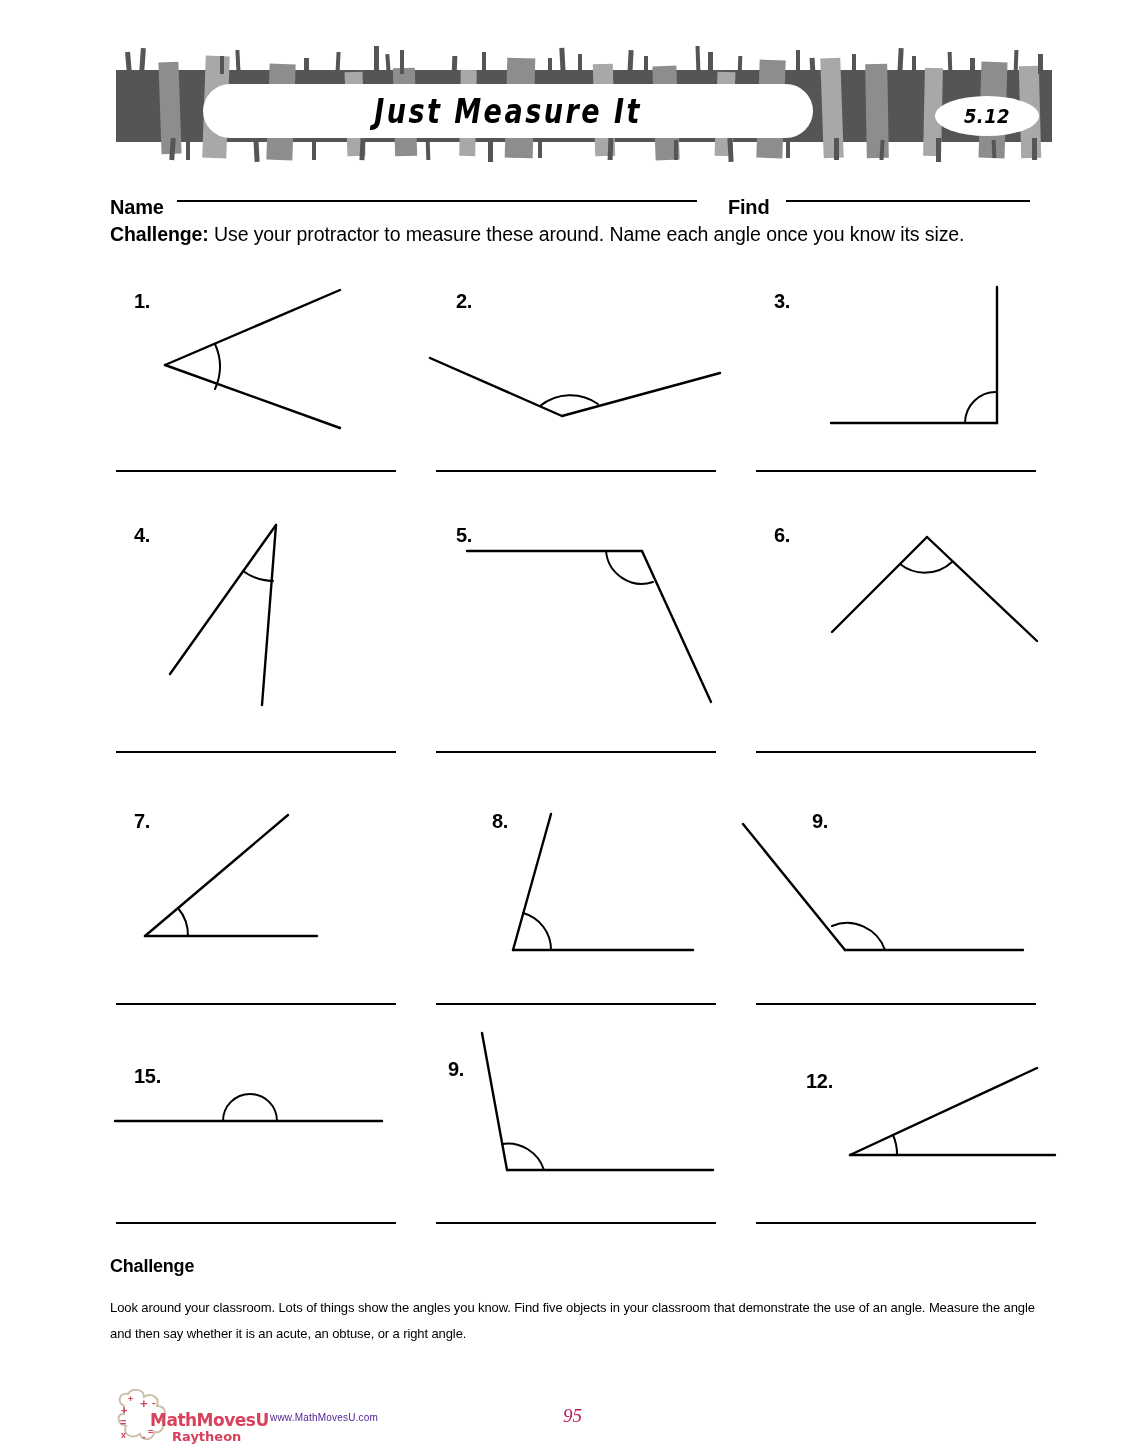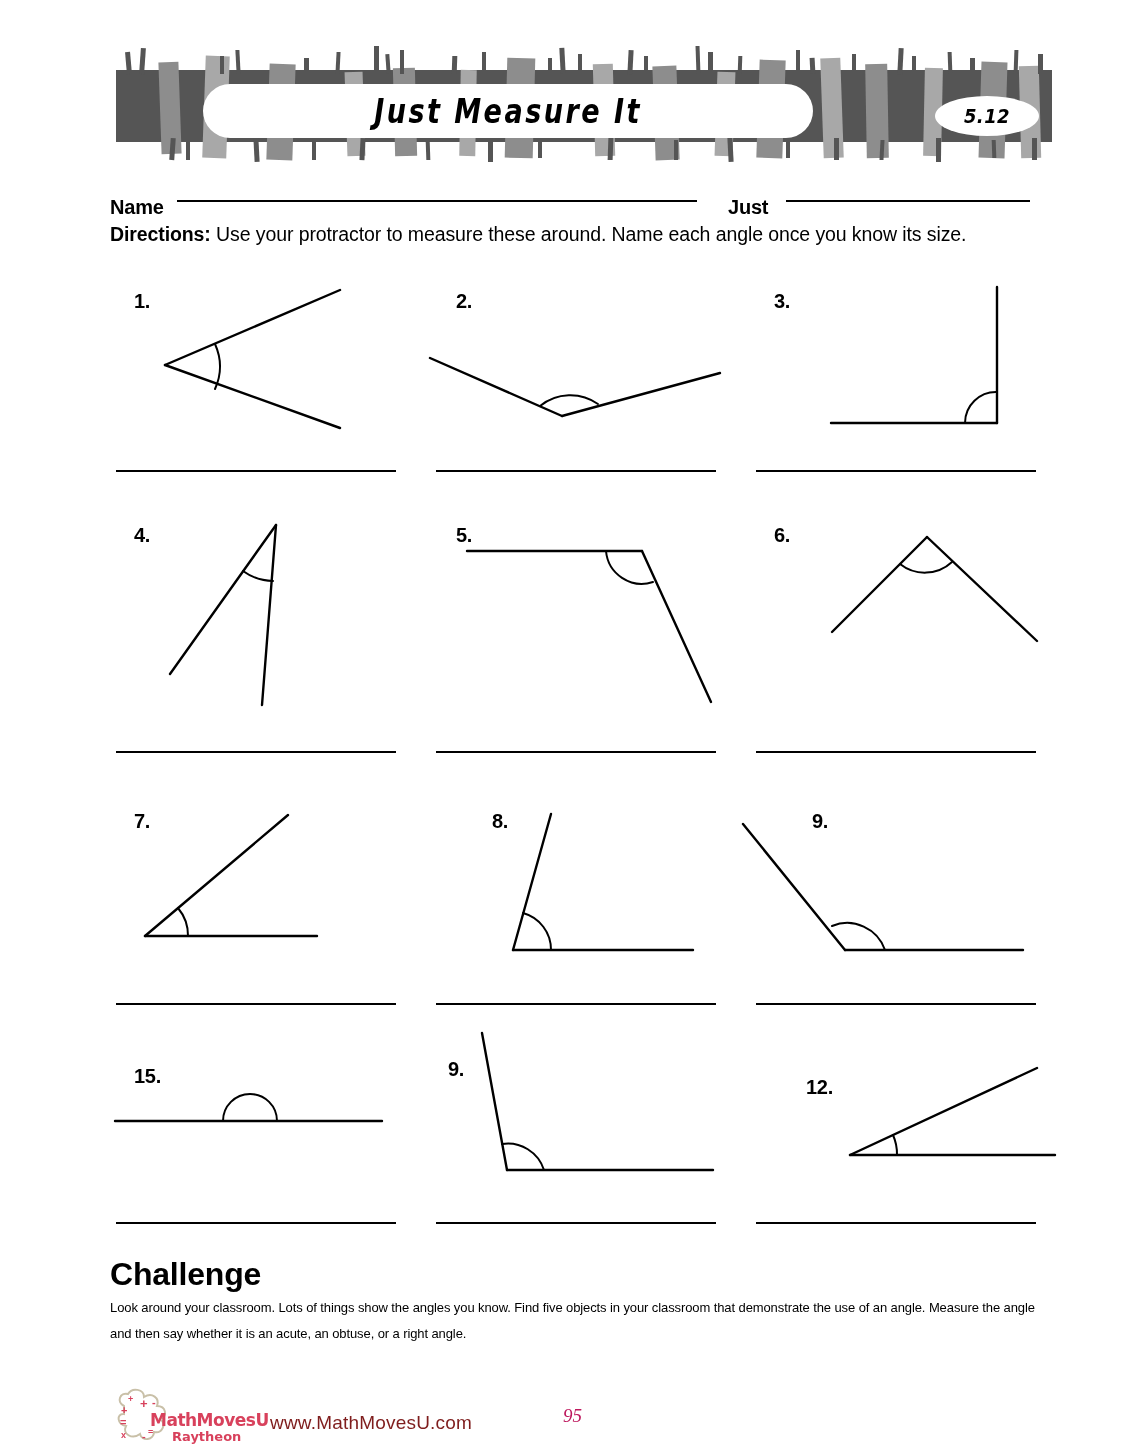--- a/index.html
+++ b/index.html
@@ -134,42 +134,42 @@
     position: absolute;
     height: 0;
     border-bottom: 2px solid #000;
   }
 
   
   .challenge-head {
     position: absolute;
     left: 110px;
     top: 1256px;
-    font-size: 32px;
+    font-size: 18px;
     font-weight: bold;
     letter-spacing: -0.2px;
   }
   .challenge-body {
     position: absolute;
     left: 110px;
     top: 1295px;
     width: 925px;
     font-size: 13px;
     line-height: 26px;
     letter-spacing: -0.1px;
   }
 
   
   .footer { position: absolute; left: 0; top: 0; }
   .footer-url {
     position: absolute;
     left: 270px;
     top: 1412px;
-    font-size: 19px;
-    color: #7f1d1d;
+    font-size: 10px;
+    color: #4c1d95;
     letter-spacing: 0.2px;
   }
   .footer-page {
     position: absolute;
     left: 563px;
     top: 1405px;
     font-family: "Liberation Serif", serif;
     font-style: italic;
     font-size: 19px;
     color: #be185d;
@@ -259,26 +259,26 @@
 
     <ellipse cx="879" cy="70" rx="52" ry="20" fill="#ffffff"></ellipse>
   </svg>
   <div class="banner-title">Just Measure It</div>
   <div class="banner-code">5.12</div>
 </div>
 
 <div class="namedate">
   <span class="nd-label nd-name">Name</span>
   <span class="nd-name-rule"></span>
-  <span class="nd-label nd-date">Just</span>
+  <span class="nd-label nd-date">Find</span>
   <span class="nd-date-rule"></span>
 </div>
 
 <div class="directions">
-  <b>Directions:</b>
+  <b>Challenge:</b>
   <span>Use your protractor to measure these around.  Name each angle once you know its size.</span>
 </div>
 
 <div class="grid">
 
   <div class="cell">
     <span class="cell-num" style="left:134px; top:290px;">1.</span>
     <svg class="fig" style="left:110px; top:280px;" width="320" height="180">
       <g stroke="#000" stroke-width="2.4" fill="none" stroke-linecap="round">
         <line x1="55" y1="85" x2="230" y2="10"></line>
@@ -402,21 +402,21 @@
       <g stroke="#000" stroke-width="2.4" fill="none" stroke-linecap="round">
         <line x1="87" y1="150" x2="62" y2="13"></line>
         <line x1="87" y1="150" x2="293" y2="150"></line>
         <path d="M 82 124 A 38 38 0 0 1 124 150" stroke-width="2"></path>
       </g>
     </svg>
     <span class="ans-line" style="left:436px; top:1222px; width:280px;"></span>
   </div>
 
   <div class="cell">
-    <span class="cell-num" style="left:806px; top:1070px;margin-top:6px;">12.</span>
+    <span class="cell-num" style="left:806px; top:1070px;">12.</span>
     <svg class="fig" style="left:760px; top:1030px;" width="320" height="140">
       <g stroke="#000" stroke-width="2.4" fill="none" stroke-linecap="round">
         <line x1="90" y1="125" x2="277" y2="38"></line>
         <line x1="90" y1="125" x2="295" y2="125"></line>
         <path d="M 133 105 A 47 47 0 0 1 137 125" stroke-width="2"></path>
       </g>
     </svg>
     <span class="ans-line" style="left:756px; top:1222px; width:280px;"></span>
   </div>
 

